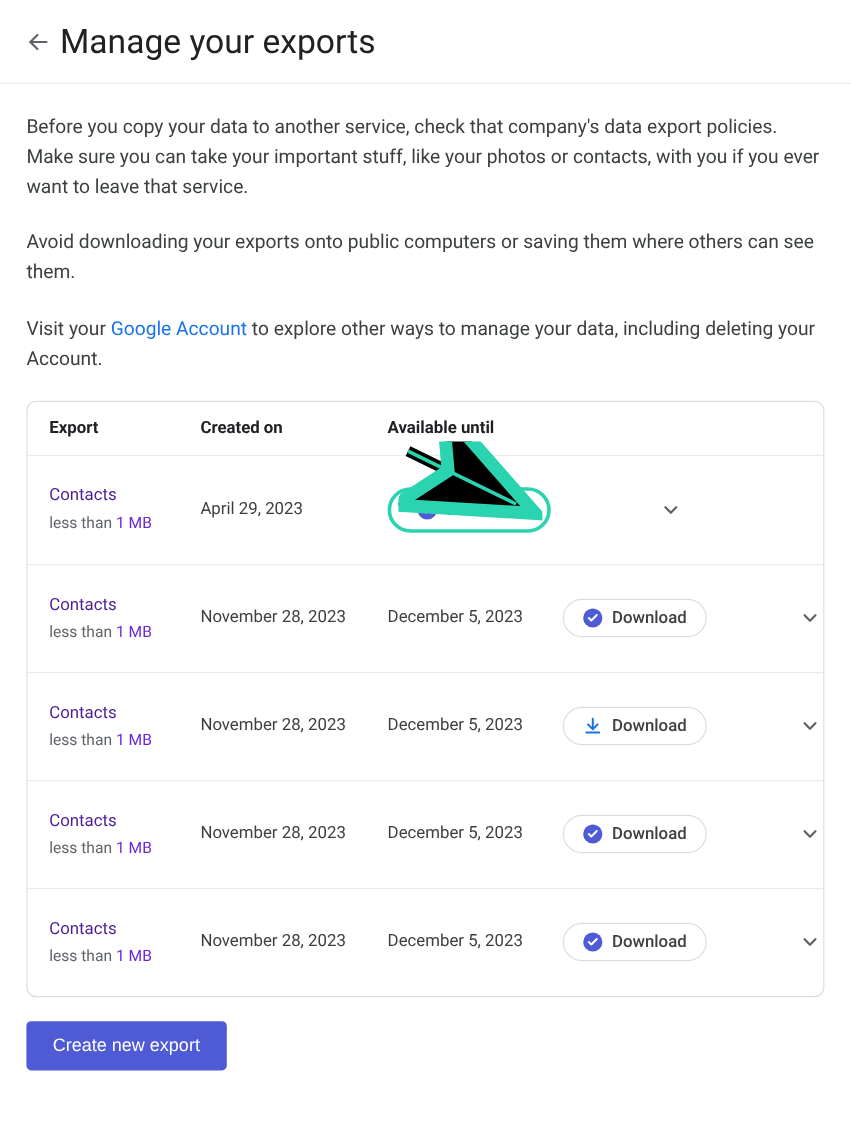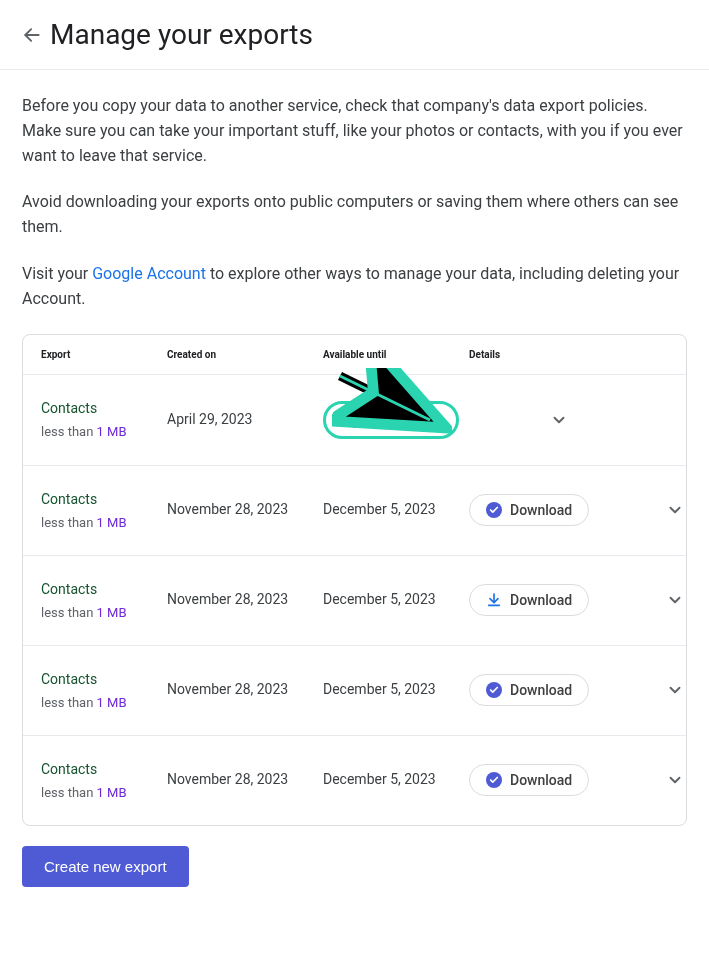--- a/index.html
+++ b/index.html
@@ -51,35 +51,35 @@
     margin-top: 8px;
   }
   .thead, .trow {
     display: grid;
     grid-template-columns: 120px 150px 140px 180px 40px;
     padding: 14px 18px;
     align-items: center;
     column-gap: 6px;
   }
   .thead {
-    font-size: 10px;
+    font-size: 14px;
     font-weight: 700;
     color: #202124;
     border-bottom: 1px solid #e8eaed;
   }
   .trow {
     border-top: 1px solid #e8eaed;
     font-size: 14px;
     color: #3c4043;
     min-height: 90px;
   }
   .trow:first-of-type { border-top: none; }
   .export-cell .name {
     font-size: 14px;
-    color: #14532d;
+    color: #4c1d95;
     margin-bottom: 8px;
   }
   .export-cell .size {
     font-size: 13px;
     color: #5f6368;
   }
   .size-num {
     color: #6d28d9;
   }
   .date-cell {
@@ -169,21 +169,20 @@
   <p class="para">Avoid downloading your exports onto public computers or saving them where others can see them.</p>
   <p class="para">
     <span>Visit your </span><span class="link">Google Account</span><span> to explore other ways to manage your data, including deleting your Account.</span>
   </p>
 
   <div class="table-card">
     <div class="thead">
       <div>Export</div>
       <div>Created on</div>
       <div>Available until</div>
-      <div>Details</div>
       <div></div>
     </div>
     <div id="tbody">
         <div class="trow">
           <div class="export-cell">
             <div class="name">Contacts</div>
             <div class="size"><span>less than </span><span class="size-num">1 MB</span></div>
           </div>
           <div class="date-cell">April 29, 2023</div>
           <div class="details-cell">

